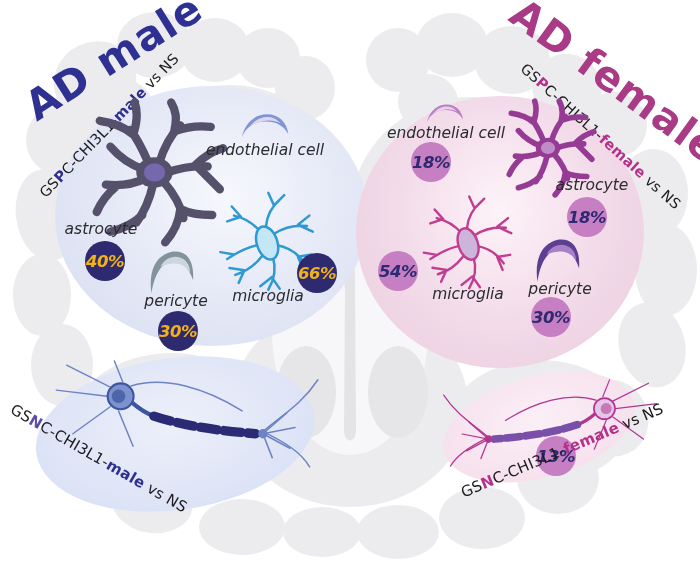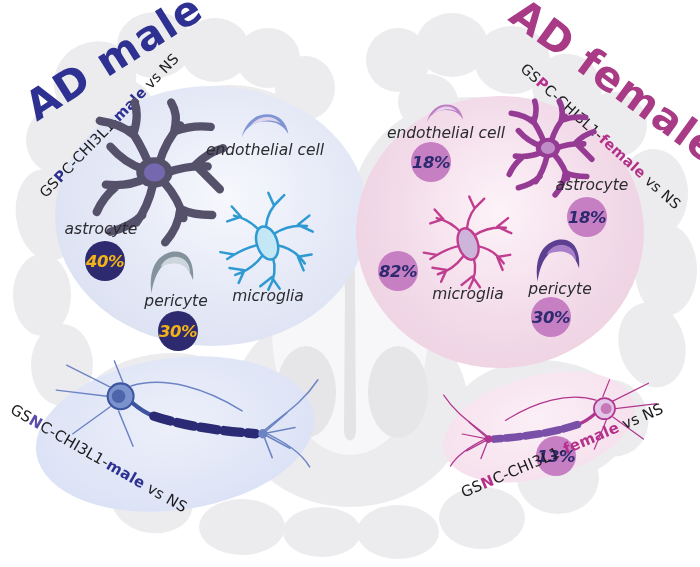--- a/index.html
+++ b/index.html
@@ -177,20 +177,23 @@
         <path d="M57 42 C66 36 75 34 86 35 M78 34 L88 26 M78 34 L91 40"></path>
         <path d="M60 52 C70 54 78 59 84 68 M78 62 L90 60 M78 62 L83 74"></path>
         <path d="M56 62 C59 72 58 81 52 91 M55 80 L62 90 M55 80 L45 88"></path>
         <path d="M46 62 C40 70 33 75 23 78 M31 74 L26 85 M31 74 L18 72"></path>
         <path d="M42 52 C33 54 25 58 16 64 M22 60 L10 58"></path>
       </g>
       <ellipse cx="51" cy="50" rx="9" ry="15" fill="var(--soma)" stroke="var(--main)" stroke-width="2.2" transform="rotate(-18 51 50)"></ellipse>
     </svg>
   </div>
   <div class="abs cell-label" style="left:208px;top:289px;">microglia</div>
+  <div class="abs badge navy" style="left:297px;top:253px;">
+      <span>66%</span>
+    </div>
 
   <div class="abs icon peri-male" style="left:140px;top:246px;width:66px;height:52px;">
     <svg viewBox="0 0 70 70" width="100%" height="100%">
       <path d="M6 64 C2 36 10 14 32 8 C52 4 64 18 62 46 C56 28 46 20 34 21 C20 22 10 38 6 64 Z" fill="var(--main)"></path>
       <path d="M18 28 C24 16 36 12 46 16 C54 19 58 27 58 36 C52 26 42 22 33 24 C26 25 21 26 18 28 Z" fill="var(--inner)"></path>
     </svg>
   </div>
   <div class="abs cell-label" style="left:116px;top:294px;">pericyte</div>
   <div class="abs badge navy" style="left:158px;top:311px;">
       <span>30%</span>
@@ -272,21 +275,21 @@
         <path d="M60 52 C70 54 78 59 84 68 M78 62 L90 60 M78 62 L83 74"></path>
         <path d="M56 62 C59 72 58 81 52 91 M55 80 L62 90 M55 80 L45 88"></path>
         <path d="M46 62 C40 70 33 75 23 78 M31 74 L26 85 M31 74 L18 72"></path>
         <path d="M42 52 C33 54 25 58 16 64 M22 60 L10 58"></path>
       </g>
       <ellipse cx="51" cy="50" rx="9" ry="15" fill="var(--soma)" stroke="var(--main)" stroke-width="2.2" transform="rotate(-18 51 50)"></ellipse>
     </svg>
   </div>
   <div class="abs cell-label" style="left:408px;top:287px;">microglia</div>
   <div class="abs badge orchid" style="left:378px;top:251px;">
-      <span>82%</span>
+      <span>54%</span>
     </div>
 
   <div class="abs icon peri-female" style="left:528px;top:234px;width:62px;height:52px;">
     <svg viewBox="0 0 70 70" width="100%" height="100%">
       <path d="M6 64 C2 36 10 14 32 8 C52 4 64 18 62 46 C56 28 46 20 34 21 C20 22 10 38 6 64 Z" fill="var(--main)"></path>
       <path d="M18 28 C24 16 36 12 46 16 C54 19 58 27 58 36 C52 26 42 22 33 24 C26 25 21 26 18 28 Z" fill="var(--inner)"></path>
     </svg>
   </div>
   <div class="abs cell-label" style="left:500px;top:282px;">pericyte</div>
   <div class="abs badge orchid" style="left:531px;top:297px;">

